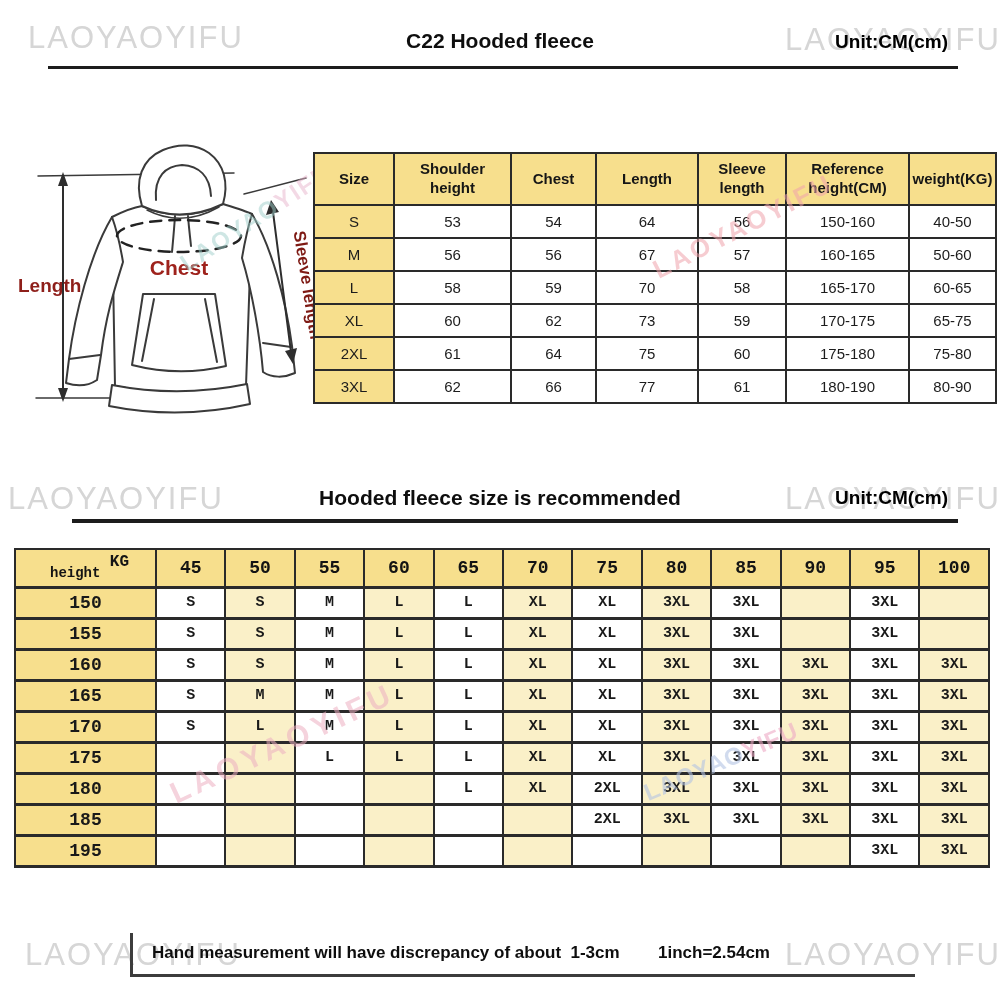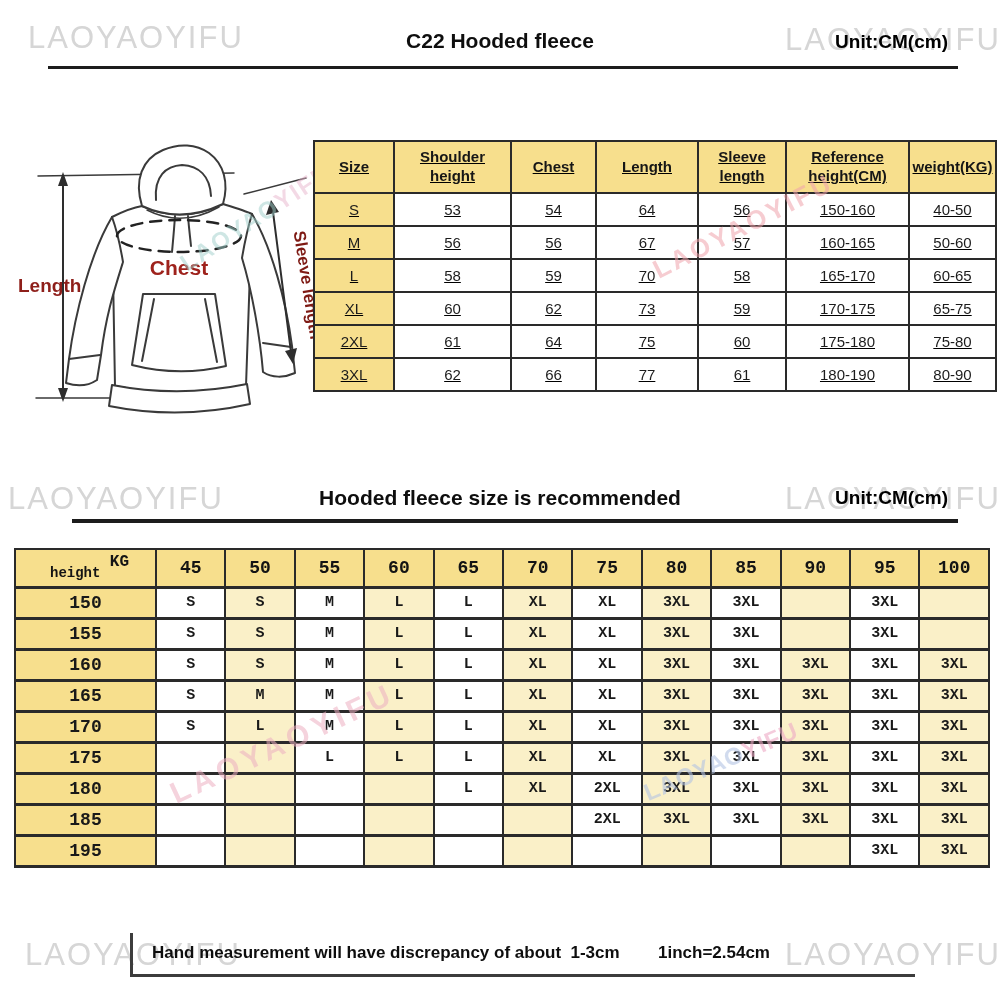--- a/index.html
+++ b/index.html
@@ -24,21 +24,21 @@
   .unit{position:absolute;left:760px;width:188px;text-align:right;font-weight:700;font-size:19px;color:#000000;z-index:3;}
   .unit-top{top:31px;}
   .unit-mid{top:487px;}
   .rule{position:absolute;background:#1c1c1c;z-index:2;}
   .rule-top{left:48px;top:66px;width:910px;height:3px;}
   .rule-mid{left:72px;top:519px;width:886px;height:4px;}
 
   table{border-collapse:collapse;table-layout:fixed;position:absolute;z-index:3;background:#fff;}
   th,td{border:2px solid #2a2a2a;text-align:center;vertical-align:middle;overflow:hidden;padding:0 2px;}
 
-  .size-table{left:313px;top:140px;width:682px;text-decoration:underline;}
+  .size-table{left:313px;top:152px;width:682px;}
   .size-table th{background:#f7df8d;font-size:15px;font-weight:700;height:52px;color:#161616;line-height:1.25;}
   .size-table td{font-size:15px;height:33px;color:#1c1c1c;}
   .size-table td:first-child{background:#f7df8d;}
 
   .rec-table{left:14px;top:548px;width:976px;font-family:"Liberation Mono",monospace;}
   .rec-table th{background:#f7df8d;font-size:18px;font-weight:700;height:38px;color:#141414;}
   .rec-table td{font-size:15px;font-weight:700;height:31px;color:#191919;border-top-width:3px;border-bottom-width:3px;}
   .rec-table td:first-child{background:#f7df8d;font-size:18px;}
   .rec-table td:nth-child(2n+3){background:#faf0c8;}
   .corner{position:relative;}

